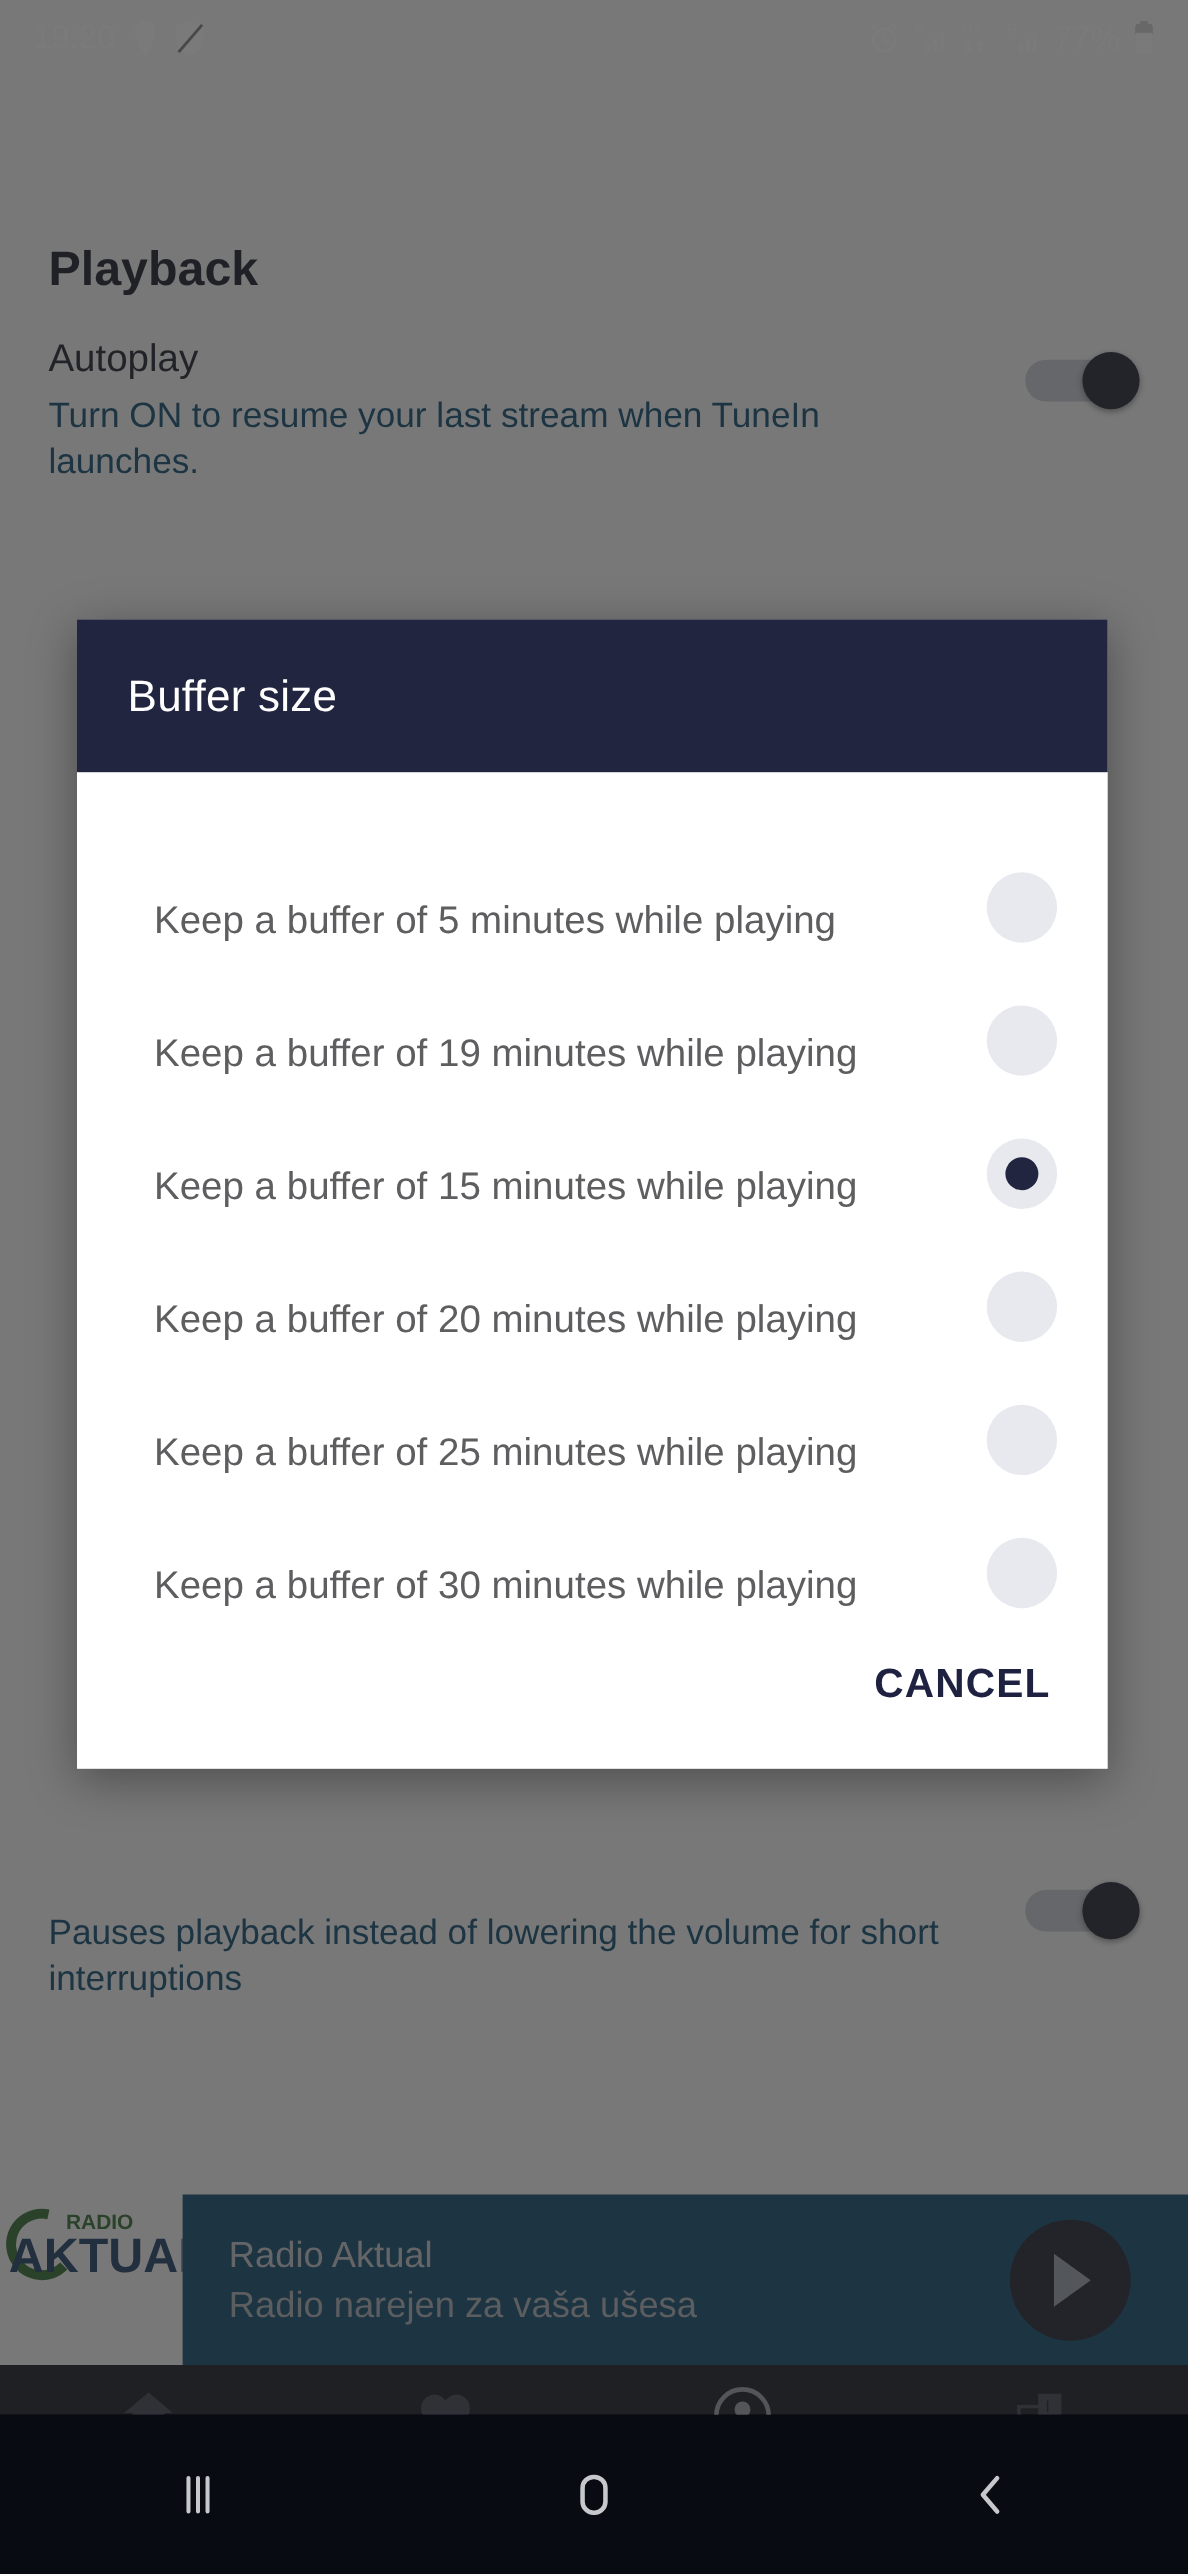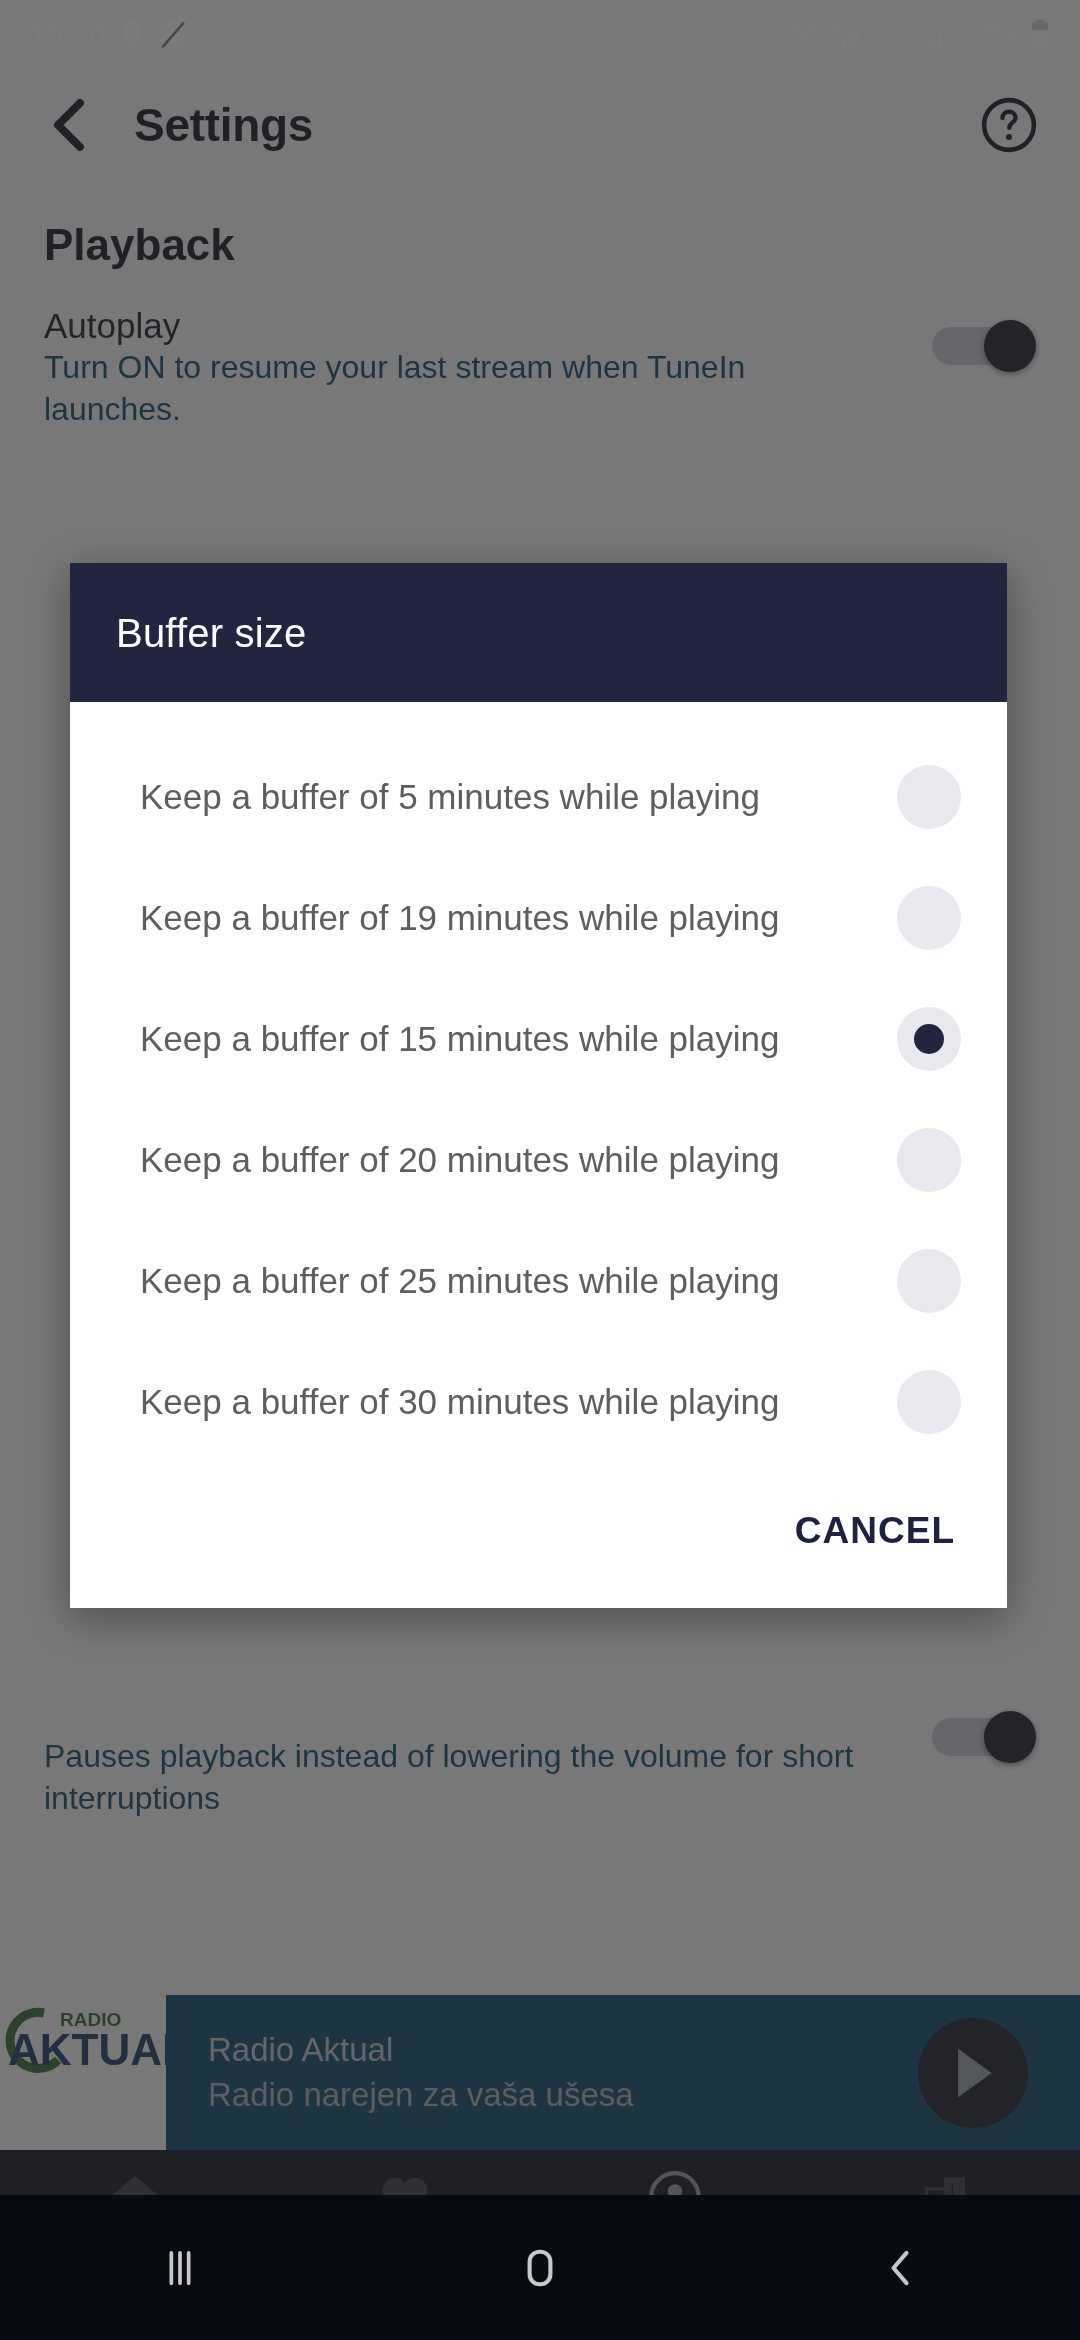--- a/index.html
+++ b/index.html
@@ -38,21 +38,21 @@
     font-size:46px; font-weight:bold; color:#141726; margin-left:36px; letter-spacing:-0.3px;
   }
   .help-btn{ margin-left:auto; width:58px; height:58px; }
 
   
   .content{ position:absolute; top:180px; left:0; right:0; bottom:0; padding:0 44px; }
   .section-title{
     font-size:44px; font-weight:bold; color:#141726; margin-top:40px; margin-bottom:36px;
   }
   .pref-row{ position:relative; padding-right:150px; margin-bottom:40px; }
-  .pref-title{ font-size:35px; color:#1a1c28; line-height:1.15; }
+  .pref-title{ font-size:35px; color:#1a1c28; line-height:1.15; margin-bottom:10px; }
   .pref-sub{ font-size:32px; color:#0c4a6e; line-height:1.32; }
   .toggle{
     position:absolute; right:0; top:14px; width:104px; height:50px;
   }
   .toggle .track{
     position:absolute; left:0; top:7px; width:86px; height:38px; border-radius:19px;
     background:#c9ccd4;
   }
   .toggle .knob{
     position:absolute; right:0; top:0; width:52px; height:52px; border-radius:50%;
@@ -103,21 +103,21 @@
     left:70px; top:563px; width:937px;
     background:#ffffff;
     box-shadow:0 10px 40px rgba(0,0,0,.35);
   }
   .dlg-header{
     background:#22253f; padding:48px 46px 46px 46px;
   }
   .dlg-title{ color:#ffffff; font-size:40px; letter-spacing:.2px; }
   .dlg-body{ padding:34px 0 8px 0; }
   .opt{
-    display:flex; align-items:center; padding:0 46px 0 70px; height:121px;
+    display:flex; align-items:flex-end; padding:0 46px 0 70px; height:121px;
   }
   .opt-label{ font-size:35px; color:#5e5e60; flex:1; }
   .radio{
     width:64px; height:64px; border-radius:50%; background:#e7e9ee;
     display:flex; align-items:center; justify-content:center; flex:0 0 auto;
   }
   .radio .dot{ width:30px; height:30px; border-radius:50%; background:#22253f; display:none; }
   .radio.checked .dot{ display:block; }
   .dlg-actions{ display:flex; justify-content:flex-end; padding:40px 52px 56px 52px; }
   .cancel-btn{
@@ -181,35 +181,20 @@
       <span class="sb-ico">
         <svg width="20" height="32" viewBox="0 0 14 24">
             <rect x="4.5" y="0" width="5" height="3" fill="#cfcfcf"></rect>
             <rect x="1" y="2" width="12" height="21" rx="2.5" fill="#cfcfcf"></rect>
             <rect x="1" y="8" width="12" height="15" rx="2" fill="#fff"></rect>
           </svg>
       </span>
     </div>
   </div>
 
-  <div class="toolbar">
-    <div class="back-btn">
-      <svg width="40" height="52" viewBox="0 0 20 26">
-          <path d="M15 2 4 13l11 11" stroke="#141726" stroke-width="4" fill="none" stroke-linecap="round" stroke-linejoin="round"></path>
-        </svg>
-    </div>
-    <div class="toolbar-title">Settings</div>
-    <div class="help-btn">
-      <svg width="58" height="58" viewBox="0 0 24 24">
-          <circle cx="12" cy="12" r="10.3" fill="none" stroke="#141726" stroke-width="1.9"></circle>
-          <path d="M9.3 9.1c0-1.5 1.2-2.6 2.7-2.6s2.7 1 2.7 2.5c0 1.9-2.6 2.1-2.6 4.1" fill="none" stroke="#141726" stroke-width="1.8" stroke-linecap="round"></path>
-          <circle cx="12" cy="17" r="1.25" fill="#141726"></circle>
-        </svg>
-    </div>
-  </div>
 
   <div class="content">
     <div class="section-title">Playback</div>
 
     <div class="pref-row">
       <div class="pref-title">Autoplay</div>
       <div class="pref-sub">Turn ON to resume your last stream when TuneIn launches.</div>
       <div class="toggle">
         <div class="track"></div>
         <div class="knob"></div>

